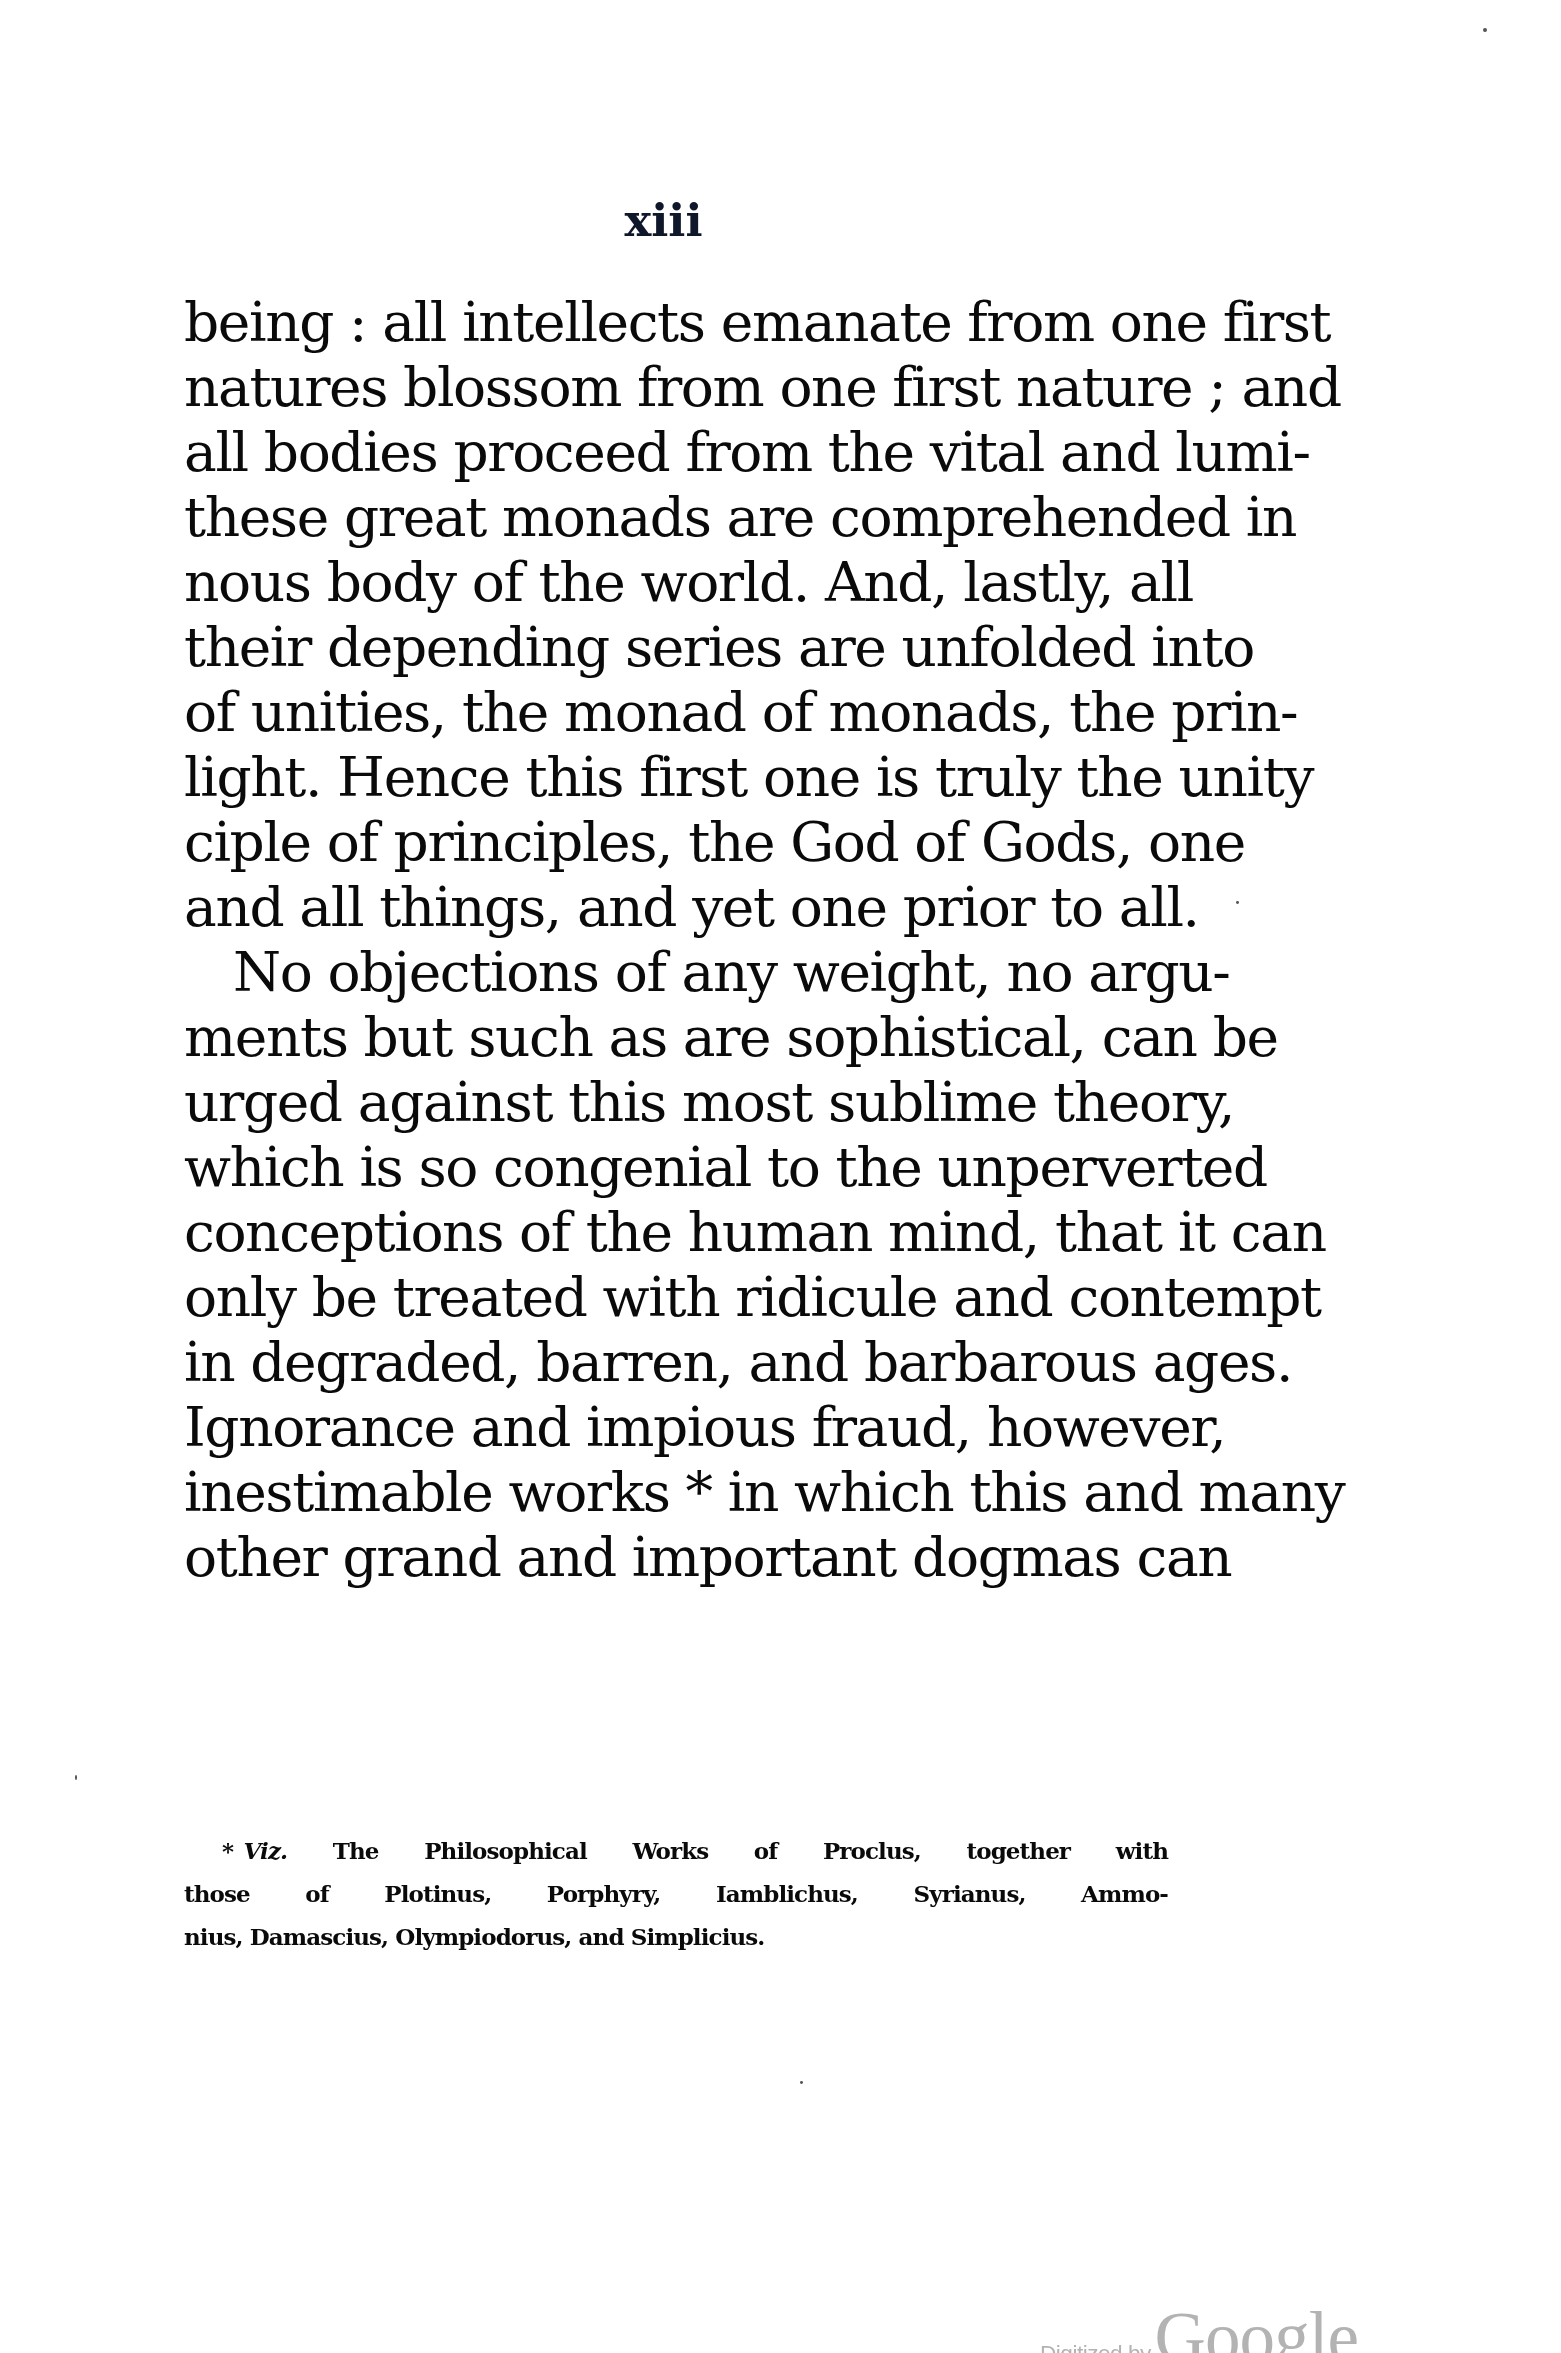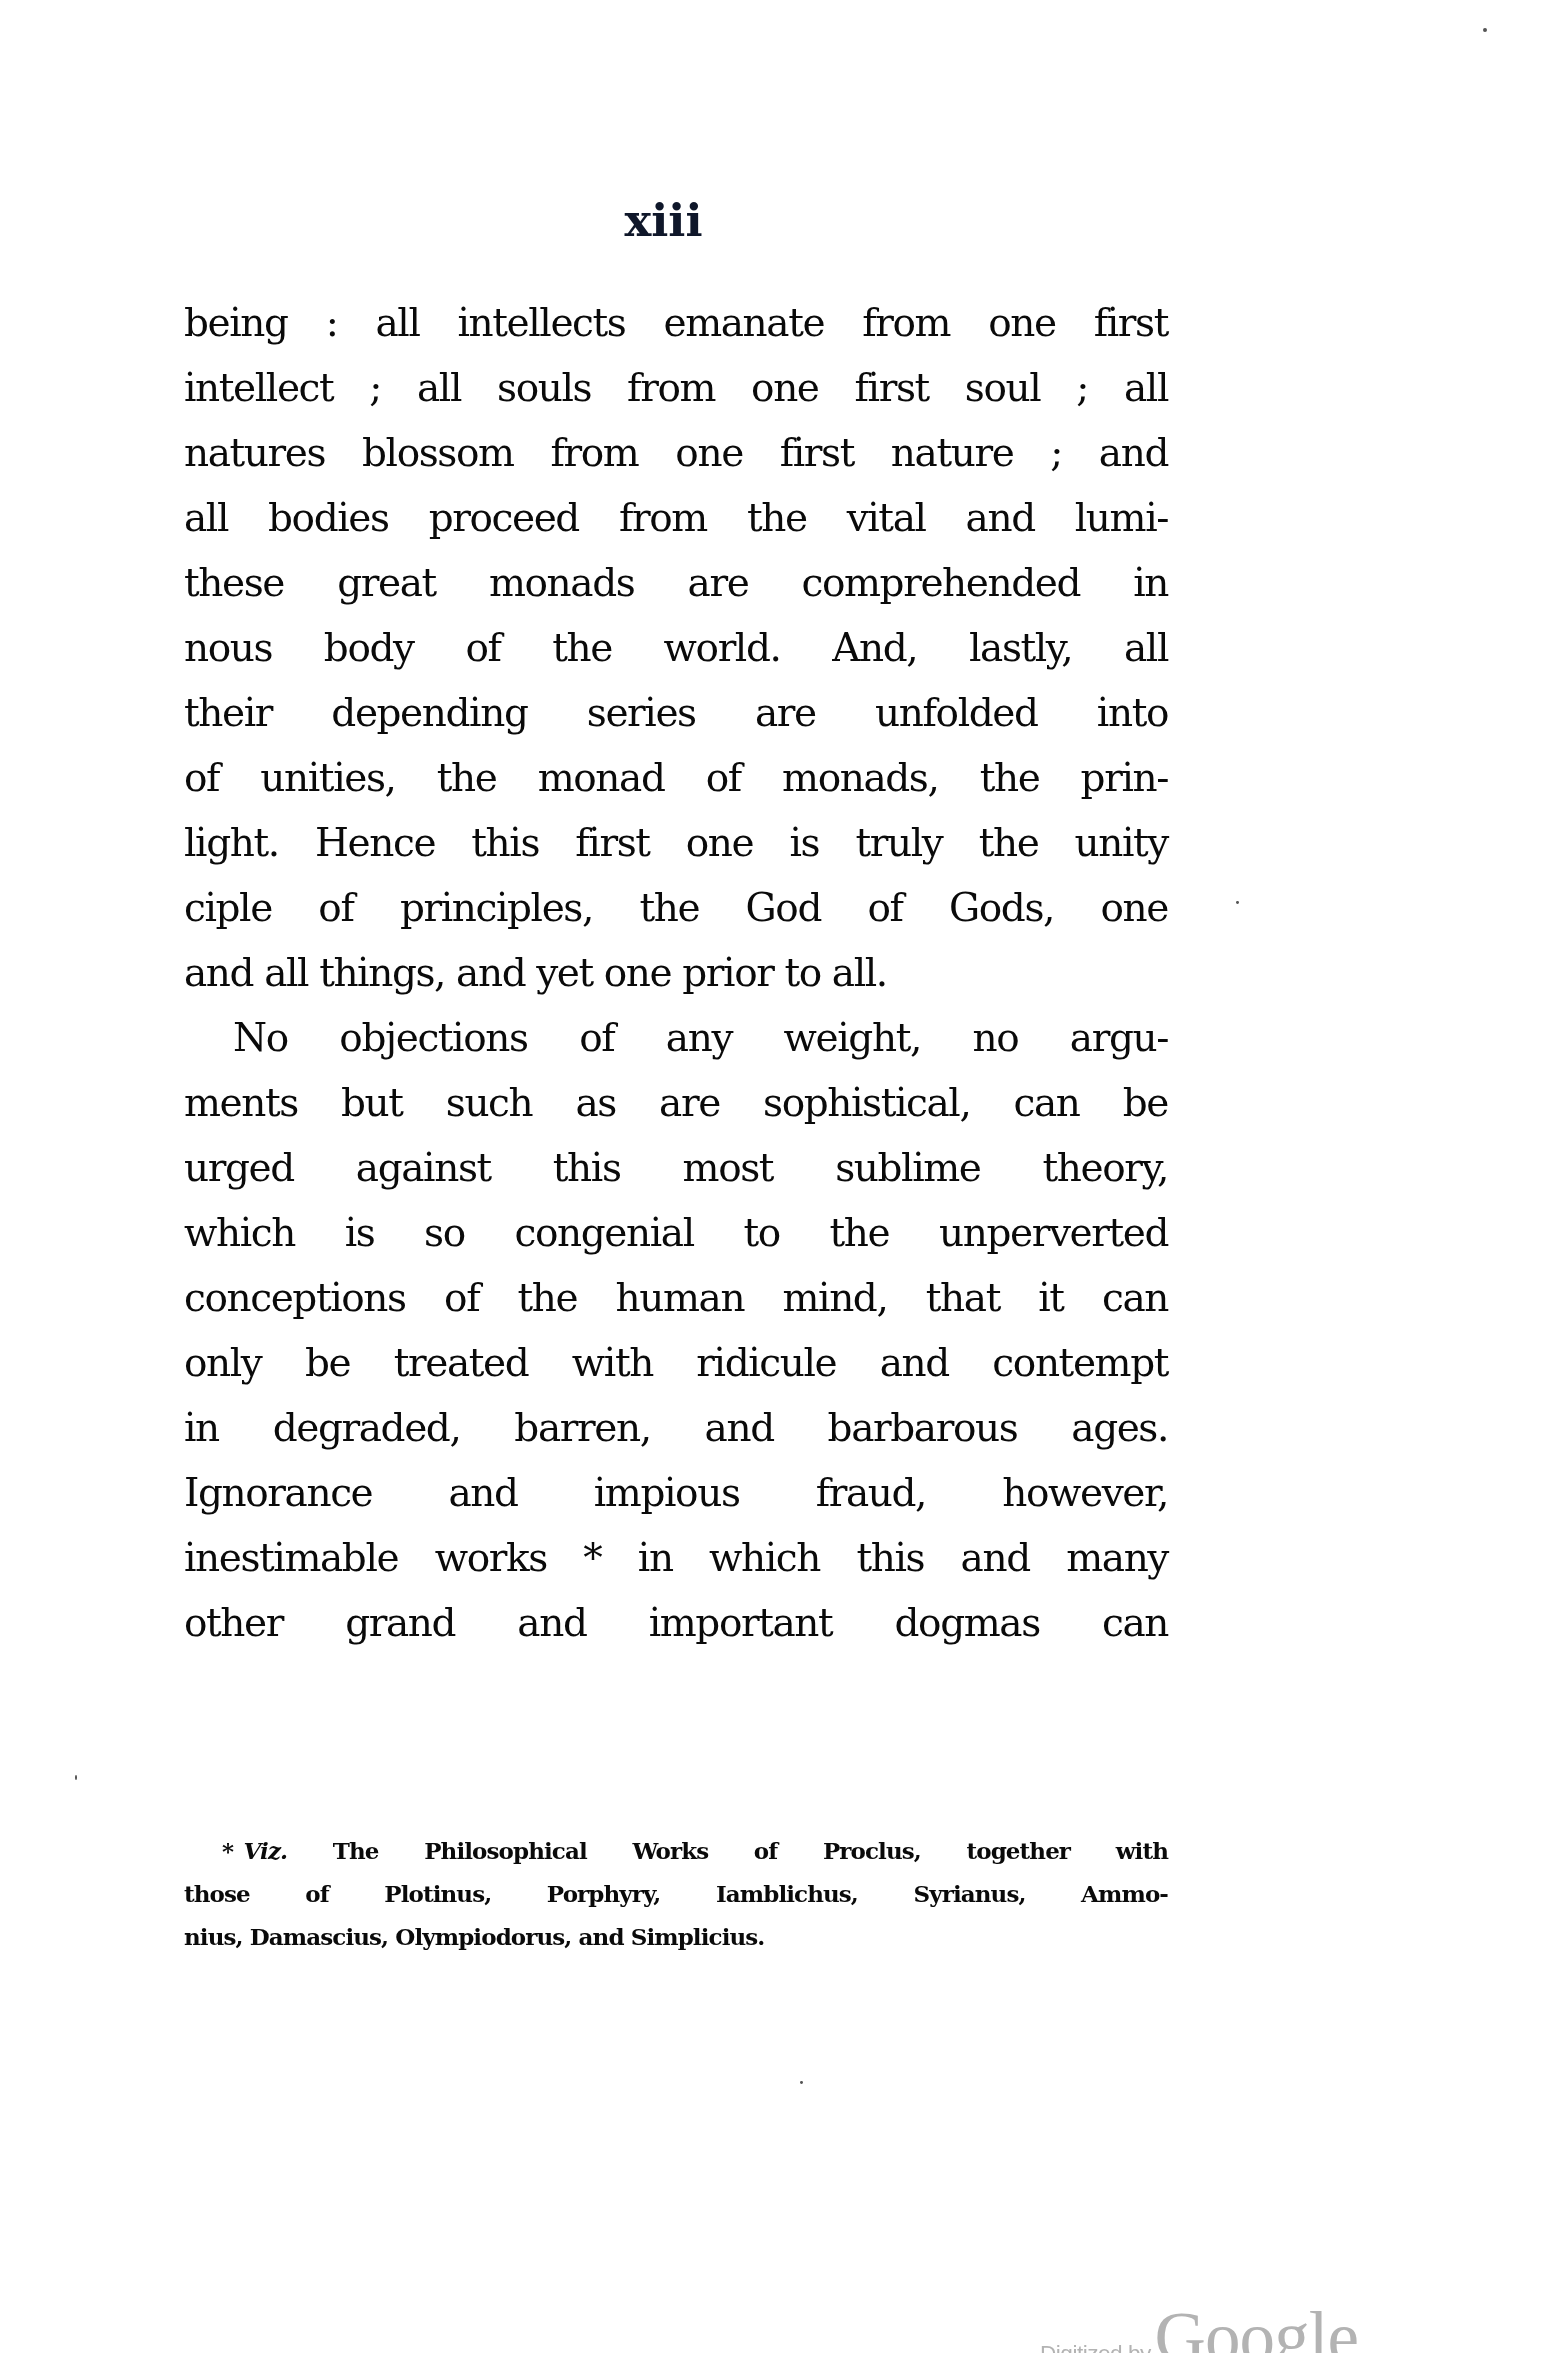--- a/index.html
+++ b/index.html
@@ -31,21 +31,21 @@
     font-size: 45px;
     line-height: 56px;
     color: #0f172a;
   }
   .body-text {
     position: absolute;
     left: 184px;
     top: 290px;
     width: 984px;
     font-family: "DejaVu Serif", serif;
-    font-size: 39px;
+    font-size: 55px;
     line-height: 65px;
     color: #0a0a0a;
     letter-spacing: -1.4px;
   }
   .line {
     display: block;
     white-space: nowrap;
     text-align: justify;
     text-align-last: justify;
     height: 65px;
@@ -108,21 +108,20 @@
 </style>
 </head>
 <body>
 
 <div class="page">
 
   <div class="page-number">xiii</div>
 
   <div class="body-text">
     <span class="line">being :  all intellects emanate from one first</span>
-    <span class="line">intellect ;  all souls from one first soul ;  all</span>
     <span class="line">natures blossom from one first nature ;  and</span>
     <span class="line">all bodies proceed from the vital and lumi-</span>
     <span class="line">these great monads are comprehended in</span>
     <span class="line">nous body of the world.  And, lastly, all</span>
     <span class="line">their depending series are unfolded into</span>
     <span class="line">of unities, the monad of monads, the prin-</span>
     <span class="line">light.  Hence this first one is truly the unity</span>
     <span class="line">ciple of principles, the God of Gods, one</span>
     <span class="line last">and all things, and yet one prior to all.</span>
     <span class="line indent">No objections of any weight, no argu-</span>

